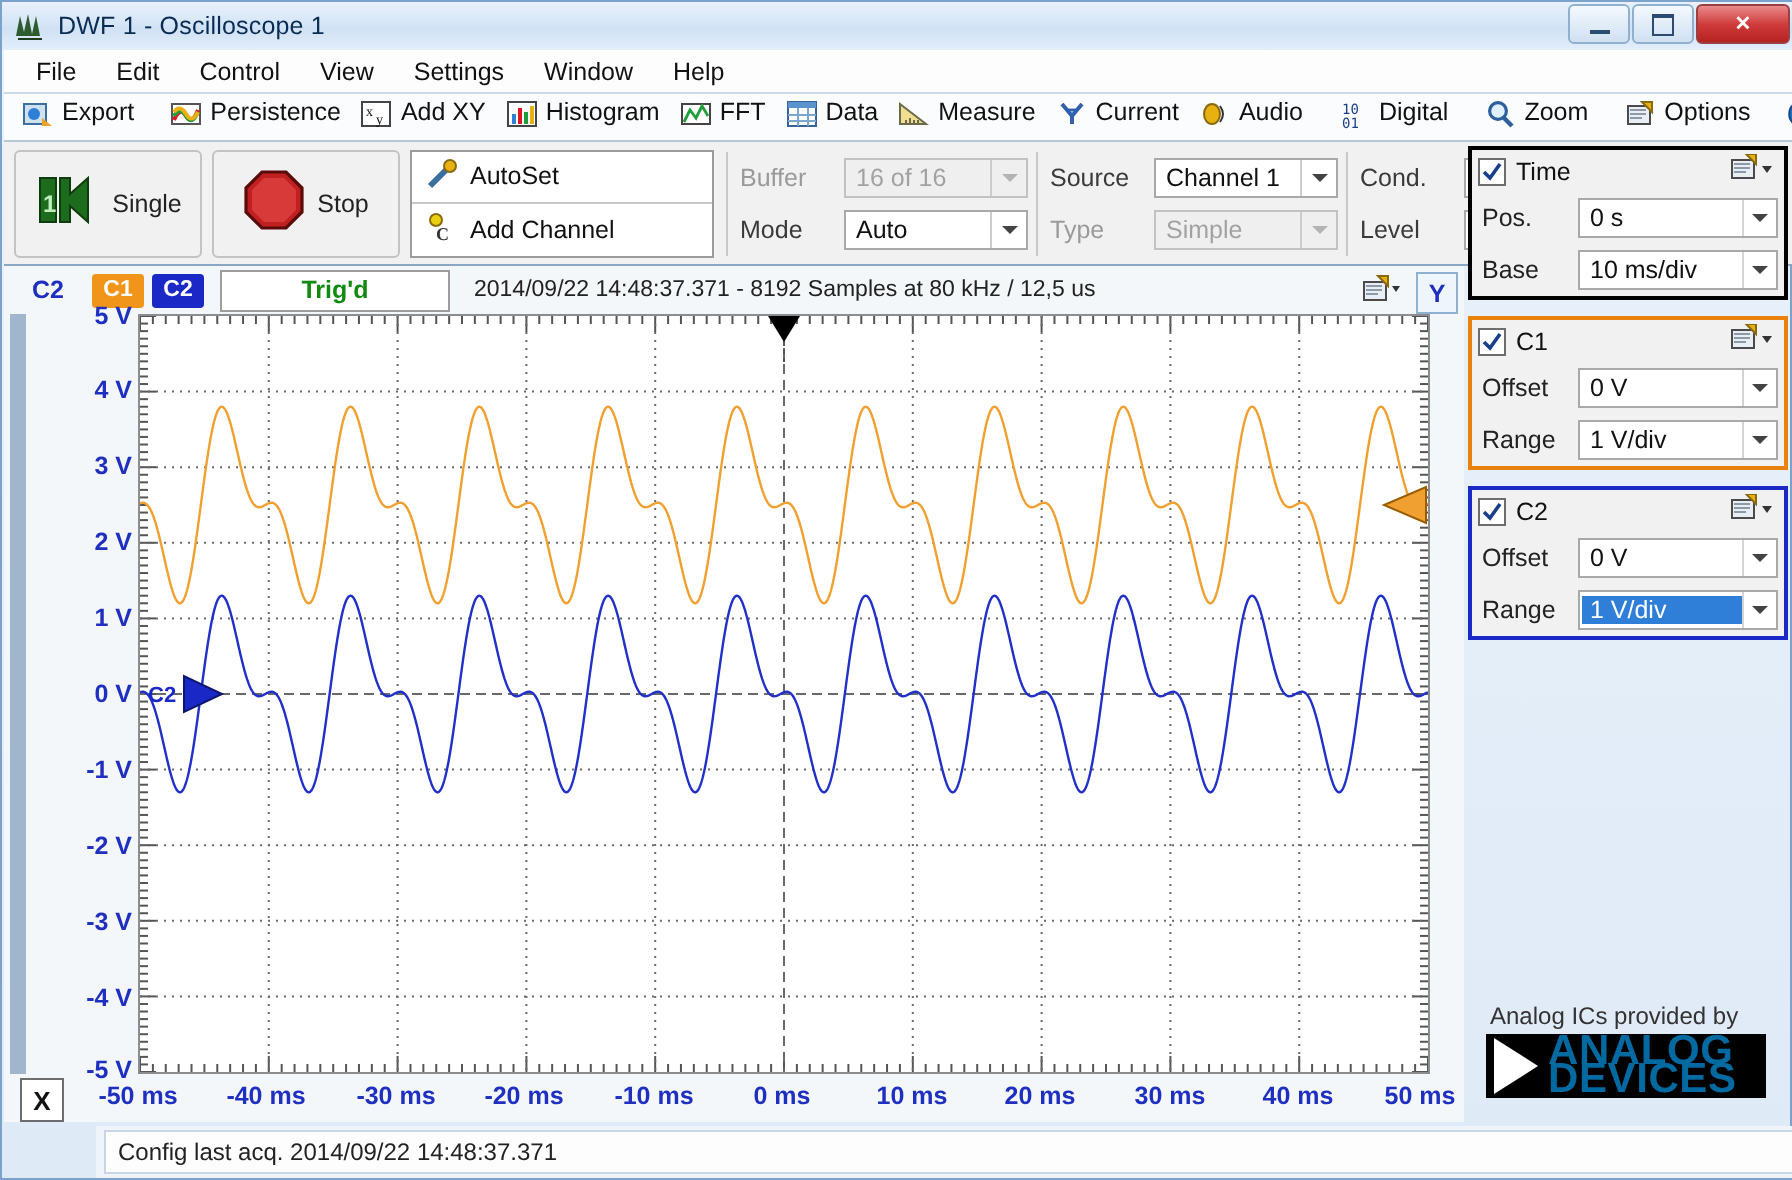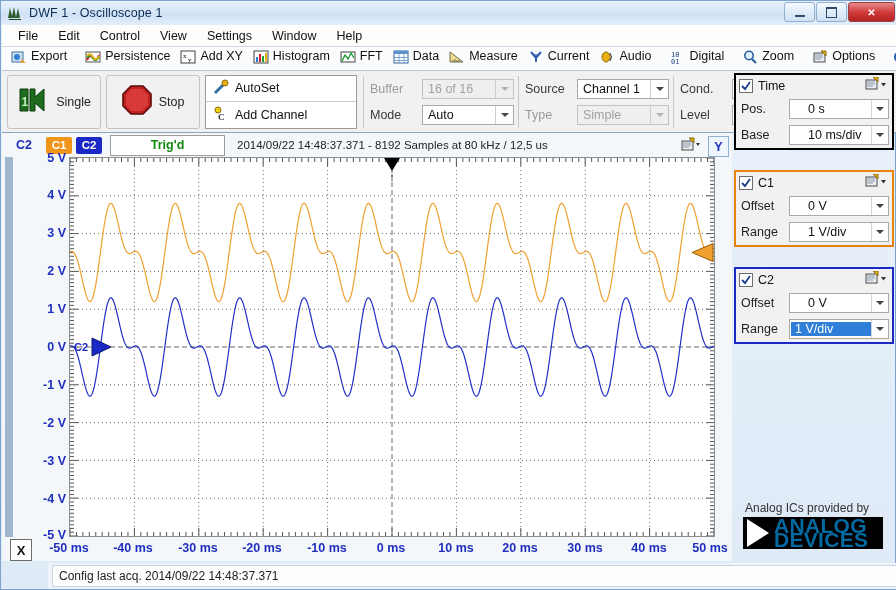--- a/index.html
+++ b/index.html
@@ -150,39 +150,39 @@
     justify-content:center;font-weight:bold;font-size:13px;color:#111;
   }
   .vscroll{
     position:absolute;left:3px;top:24px;width:8px;height:380px;
     background:#cfd9e5;
   }
   .vscroll .thumb{position:absolute;left:0;top:0;width:8px;height:380px;background:#9fb6cd}
 
   
   .rpanel{position:absolute;left:733px;top:72px;width:160px;height:224px}
-  .pbox{border:2px solid #000;background:#f1f1f1;margin-bottom:20px}
+  .pbox{border:2px solid #000;background:#f1f1f1;margin-bottom:8px}
   .pbox.c1{border-color:#e8820c}
   .pbox.c2{border-color:#1a29c6}
   .pbox .phead{
     height:21px;display:flex;align-items:center;padding:0 3px;background:#f1f1f1;
   }
   .chk{
     width:12px;height:12px;border:1px solid #6d6d6d;background:#fff;
     display:flex;align-items:center;justify-content:center;margin-right:5px;flex:0 0 12px;
   }
   .chk svg{display:block}
   .ptitle{font-size:12.5px;color:#111;flex:1}
   .prow{height:26px;display:flex;align-items:center;padding:0 3px}
   .prow .plabel{width:48px;font-size:12.5px;color:#222;padding-left:2px}
   .pcombo{
     flex:1;height:20px;border:1px solid #a9a9a9;background:#fff;
     display:flex;align-items:center;box-sizing:border-box;
   }
-  .pcombo .val{flex:1;padding-left:18px;font-size:12.5px;color:#111}
+  .pcombo .val{flex:1;padding-left:5px;font-size:12.5px;color:#111}
   .pcombo .val.sel{background:#2f7fd8;color:#fff;margin:1px 0 1px 1px;padding-left:4px}
   .pcombo .arrow{width:16px;height:18px;border-left:1px solid #d4d4d4;display:flex;align-items:center;justify-content:center}
 
   
   .adi{position:absolute;left:742px;top:500px;width:148px;height:56px;text-align:left}
   .adi .adcap{font-size:12px;color:#333;margin-bottom:2px;padding-left:2px}
   .adi .adbox{display:flex;align-items:center;background:#000;padding:2px 4px;width:140px;box-sizing:border-box}
   .adi .adtri{width:0;height:0;border-top:14px solid transparent;border-bottom:14px solid transparent;border-left:22px solid #fff;margin-right:5px}
   .adi .adtxt{color:#0369a1;font-weight:bold;line-height:14px;font-size:21px;letter-spacing:0.3px}
 

